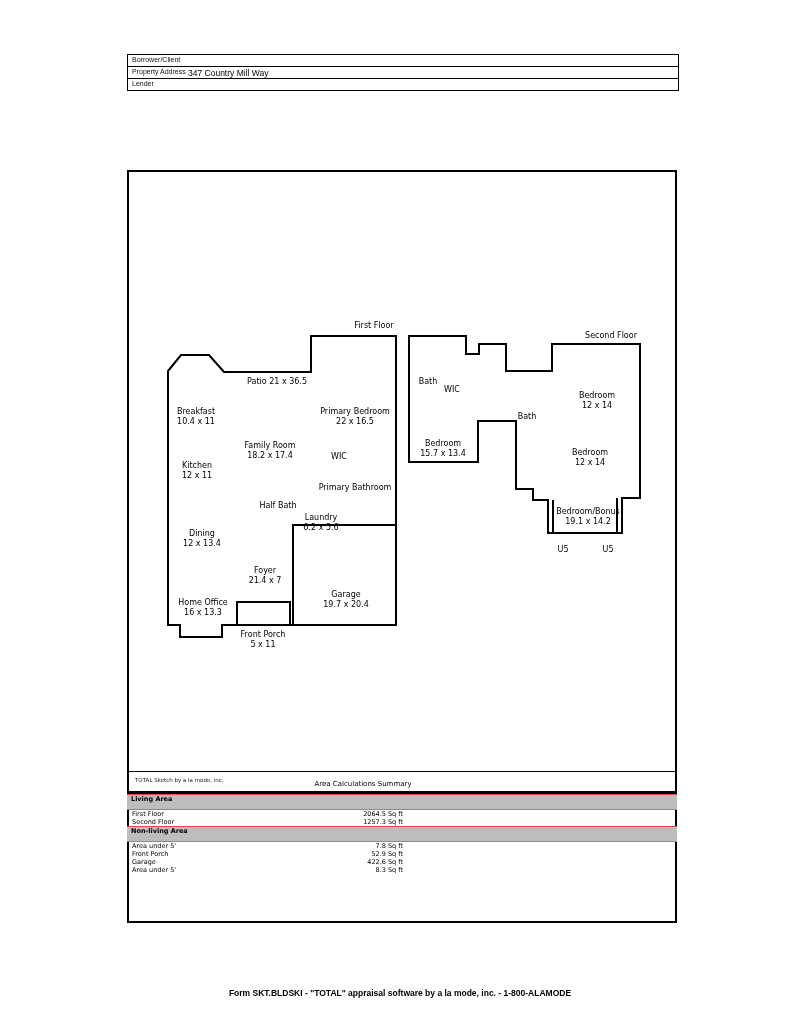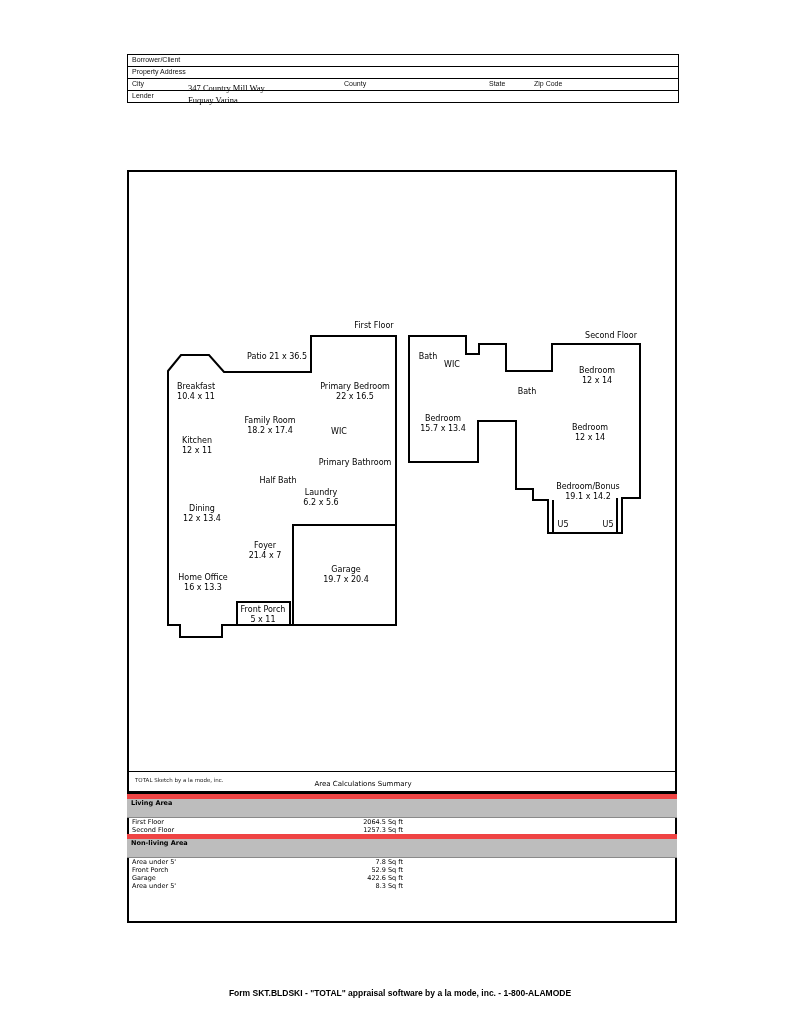--- a/index.html
+++ b/index.html
@@ -6,39 +6,39 @@
   .page{position:relative;width:800px;height:1035px;background:#ffffff;overflow:hidden;
         font-family:"DejaVu Sans",sans-serif;color:#000;}
   .title{position:absolute;left:0;top:30px;width:800px;text-align:center;margin:0;
          font-family:"Liberation Sans",sans-serif;font-size:15px;font-weight:bold;}
   
   .form-table{position:absolute;left:127px;top:54px;width:550px;border:1.5px solid #000;
               box-sizing:content-box;background:#fff;}
   .frow{position:relative;height:11px;border-bottom:1px solid #000;}
   .frow:last-child{border-bottom:none;}
   .flabel{position:absolute;top:1px;left:4px;font-size:7px;font-family:"Liberation Sans",sans-serif;color:#111;white-space:nowrap;}
-  .fvalue{position:absolute;top:16px;left:60px;font-size:8.5px;font-family:Liberation Serif, serif;white-space:nowrap;}
+  .fvalue{position:absolute;top:1px;left:60px;font-size:8.5px;font-family:Liberation Sans, sans-serif;white-space:nowrap;}
   .flabel.pos-county{left:216px;}
   .flabel.pos-state{left:361px;}
   .flabel.pos-zip{left:406px;}
   
   .sketch-box{position:absolute;left:127px;top:170px;width:550px;height:753px;
               border:2px solid #000;box-sizing:border-box;background:#fff;}
   .plan-svg{position:absolute;left:127px;top:170px;}
   .room{position:absolute;transform:translate(-50%,-50%);white-space:pre-line;text-align:center;
-        font-size:8px;line-height:9.5px;color:#000;}
+        font-size:8px;line-height:9.5px;color:#000;margin-top:25px;}
   .floor-title{position:absolute;transform:translate(-50%,-50%);white-space:nowrap;font-size:8px;color:#000;}
   
   .summary{position:absolute;left:127px;top:771px;width:550px;border-top:1px solid #000;}
   .credit{position:absolute;left:8px;top:5px;font-size:5.5px;color:#222;white-space:nowrap;}
   .summary-title{position:absolute;left:0;top:8px;width:472px;text-align:center;font-size:7px;white-space:nowrap;}
   .divider{position:absolute;left:0;top:19px;width:550px;height:2.5px;background:#000;}
   .rows{position:absolute;left:0;top:22px;width:550px;}
-  .sec-bar{height:24px;line-height:8px;background:#bdbdbd;font-size:6.5px;font-weight:600;padding-left:4px;
-           border-top:5px solid #ef4444;border-bottom:1px solid #8a8a8a;box-sizing:border-box;}
+  .sec-bar{height:16px;line-height:8px;background:#bdbdbd;font-size:6.5px;font-weight:600;padding-left:4px;
+           border-top:1px solid #ef4444;border-bottom:1px solid #8a8a8a;box-sizing:border-box;}
   .srow{position:relative;height:8px;line-height:8px;font-size:6.5px;}
   .srow .lbl{position:absolute;left:5px;top:0;white-space:nowrap;}
   .srow .val{position:absolute;left:0;top:0;width:276px;text-align:right;white-space:nowrap;}
   
   .footer{position:absolute;left:0;top:988px;width:800px;text-align:center;
           font-family:"Liberation Sans",sans-serif;font-size:8.5px;font-weight:600;white-space:nowrap;}
   
   .logo{position:absolute;left:6px;top:969px;font-family:"DejaVu Sans",sans-serif;
         font-size:33px;letter-spacing:2px;color:transparent;-webkit-text-stroke:0.6px #9f9f9f;}
   .logo .mark{font-size:14px;vertical-align:18px;letter-spacing:0;}
@@ -49,27 +49,20 @@
 <div class="page">
 
 
   <div class="form-table">
     <div class="frow">
       <span class="flabel">Borrower/Client</span>
     </div>
     <div class="frow">
       <span class="flabel">Property Address</span>
       <span class="fvalue">347 Country Mill Way</span>
-    </div>
-    <div class="frow">
-      <span class="flabel">City</span>
-      <span class="fvalue">Fuquay Varina</span>
-      <span class="flabel pos-county">County</span>
-      <span class="flabel pos-state">State</span>
-      <span class="flabel pos-zip">Zip Code</span>
     </div>
     <div class="frow">
       <span class="flabel">Lender</span>
     </div>
   </div>
 
   <div class="sketch-box"></div>
 
   <svg class="plan-svg" width="550" height="601" viewBox="127 170 550 601" fill="none" stroke="#000" stroke-width="2">
 

